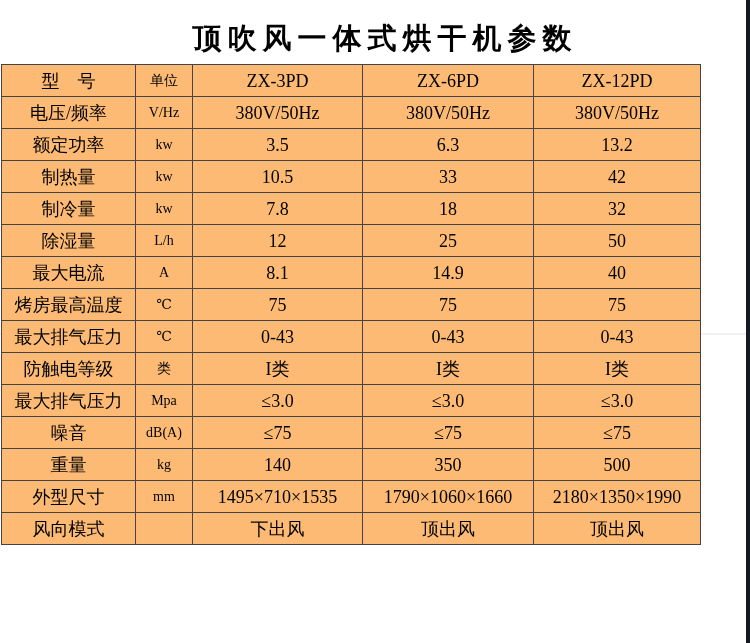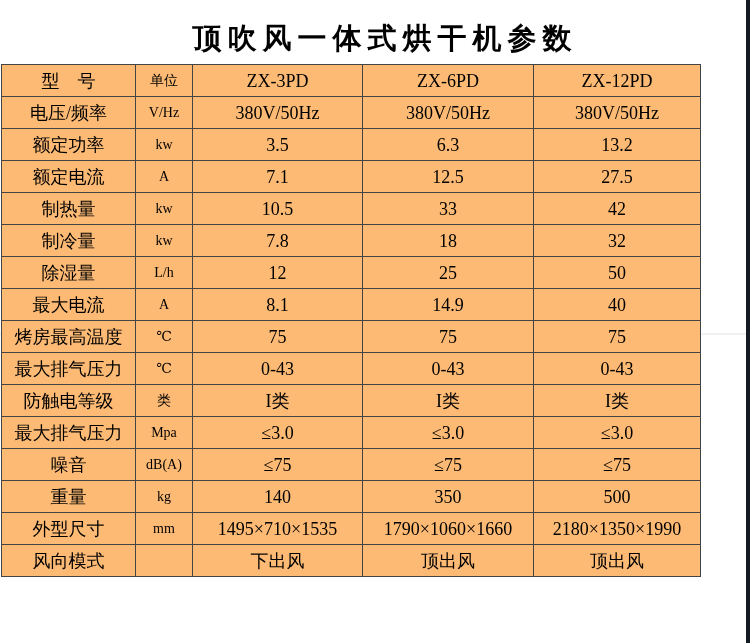--- a/index.html
+++ b/index.html
@@ -118,27 +118,20 @@
           <td class="col-value">380V/50Hz</td>
         </tr>
         <tr>
           <td class="col-label">额定功率</td>
           <td class="col-unit">kw</td>
           <td class="col-value">3.5</td>
           <td class="col-value">6.3</td>
           <td class="col-value">13.2</td>
         </tr>
         <tr>
-          <td class="col-label">额定电流</td>
-          <td class="col-unit">A</td>
-          <td class="col-value">7.1</td>
-          <td class="col-value">12.5</td>
-          <td class="col-value">27.5</td>
-        </tr>
-        <tr>
           <td class="col-label">制热量</td>
           <td class="col-unit">kw</td>
           <td class="col-value">10.5</td>
           <td class="col-value">33</td>
           <td class="col-value">42</td>
         </tr>
         <tr>
           <td class="col-label">制冷量</td>
           <td class="col-unit">kw</td>
           <td class="col-value">7.8</td>

